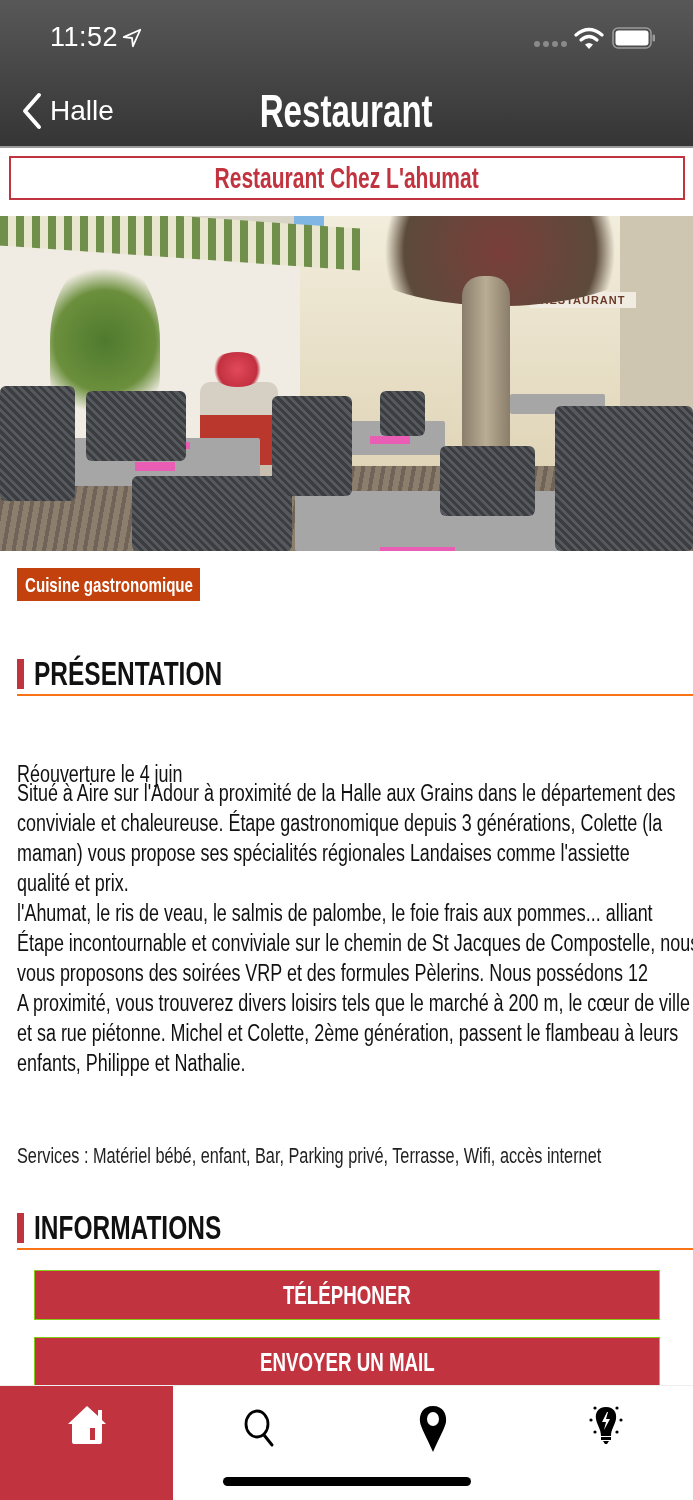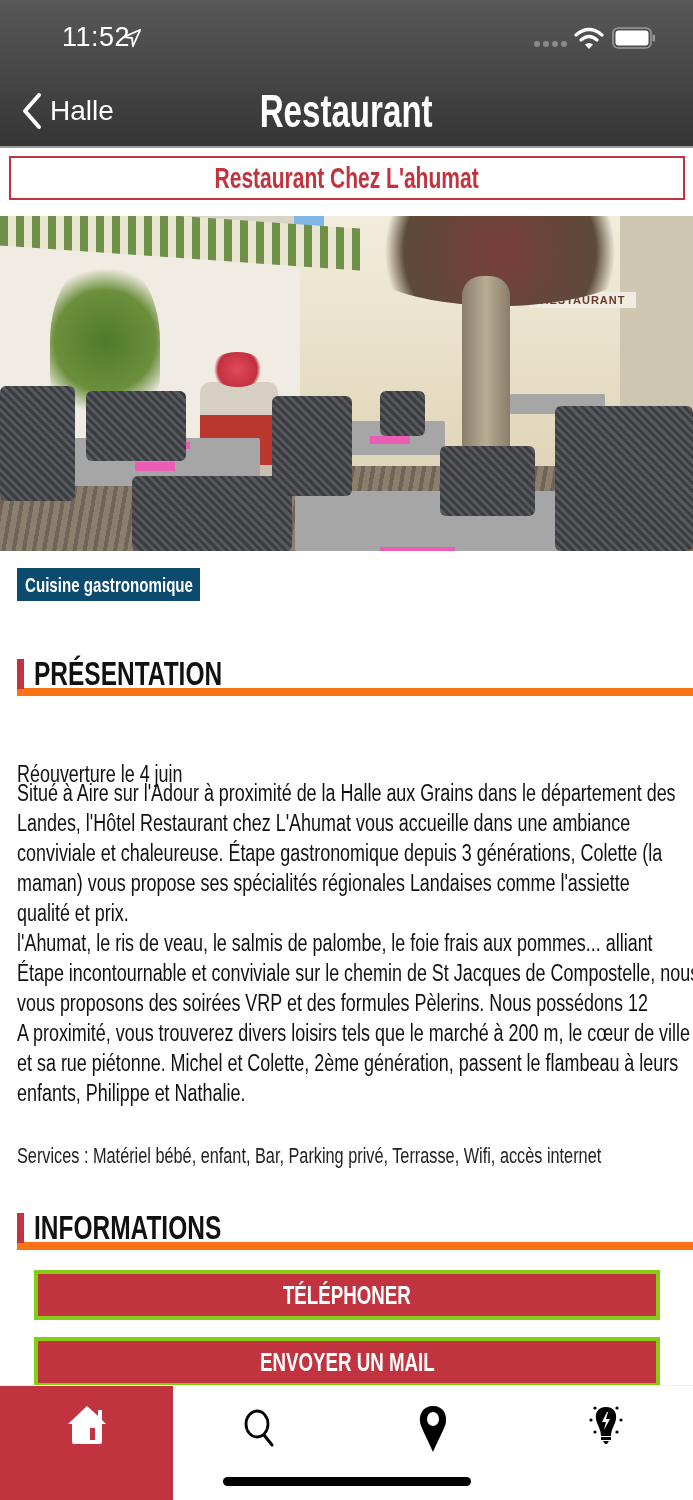--- a/index.html
+++ b/index.html
@@ -5,21 +5,21 @@
   * { box-sizing: border-box; margin: 0; padding: 0; }
   html, body { width: 693px; height: 1500px; overflow: hidden; background: #ffffff; }
   body { position: relative; font-family: "Liberation Sans", "DejaVu Sans", sans-serif; color: #111; }
 
   .cond { display: inline-block; transform-origin: left center; transform: scaleX(0.78); white-space: nowrap; }
   .cond-c { display: inline-block; transform-origin: center center; transform: scaleX(0.78); white-space: nowrap; }
 
   
   .topbar { position: absolute; left: 0; top: 0; width: 693px; height: 148px;
     background: linear-gradient(#585858, #353535); border-bottom: 2px solid #9a9a9a; }
-  .status-time { position: absolute; left: 62px; top: 22px; color: #fff; font-size: 27px; font-weight: 500; letter-spacing: 0.5px; }
+  .status-time { position: absolute; left: 50px; top: 22px; color: #fff; font-size: 27px; font-weight: 500; letter-spacing: 0.5px; }
   .loc-arrow { position: absolute; left: 121px; top: 27px; width: 22px; height: 22px; }
   .signal { position: absolute; left: 534px; top: 41px; display: flex; gap: 3px; }
   .signal span { width: 6px; height: 6px; border-radius: 50%; background: #8a8a8a; }
   .wifi { position: absolute; left: 574px; top: 26px; width: 30px; height: 24px; }
   .battery { position: absolute; left: 612px; top: 27px; width: 44px; height: 22px; }
   .back-btn { position: absolute; left: 20px; top: 90px; display: flex; align-items: center; height: 42px; cursor: pointer; }
   .back-btn svg { width: 24px; height: 38px; }
   .back-label { color: #fff; font-size: 28px; margin-left: 6px; }
   .nav-title { position: absolute; left: 0; width: 693px; top: 84px; text-align: center; color: #fff;
     font-size: 46px; font-weight: 700; }
@@ -46,34 +46,34 @@
   .photo .palm { position: absolute; left: 50px; top: 40px; width: 110px; height: 170px; border-radius: 50% 50% 30% 30%;
     background: radial-gradient(circle, #4f7a2e 0%, #6b8f3c 50%, rgba(107,143,60,0) 72%); }
   .photo .deck { position: absolute; left: 0; top: 250px; width: 693px; height: 85px; background: repeating-linear-gradient(100deg,#8b7e6c 0 6px,#6f6457 6px 10px); }
   .photo .table { position: absolute; background: #a6a6a6; border-radius: 2px; }
   .photo .chair { position: absolute; background: repeating-linear-gradient(45deg,#3b3d40 0 3px,#55585c 3px 6px); border-radius: 6px; }
   .photo .napkin { position: absolute; background: #e95db4; }
   .photo .barrel { position: absolute; left: 200px; top: 166px; width: 78px; height: 110px; background: linear-gradient(#d6cfc3 0 30%, #b9372c 30% 75%, #c8bfb0 75%); border-radius: 10px; }
   .photo .flowers { position: absolute; left: 210px; top: 136px; width: 55px; height: 35px; border-radius: 50%; background: radial-gradient(circle,#e24a5a,#c23040 60%, rgba(0,0,0,0) 72%); }
 
   
-  .tag { position: absolute; left: 17px; top: 568px; height: 33px; width: 183px; background: #0c4a6e;
+  .tag { position: absolute; left: 17px; top: 568px; height: 33px; width: 183px; background: #c2410c;
     display: flex; align-items: center; padding-left: 8px; }
   .tag span { color: #fff; font-size: 21px; font-weight: 700; }
 
   
-  .section-head { position: absolute; left: 17px; width: 676px; height: 42px; border-bottom: 8px solid #f97316; }
+  .section-head { position: absolute; left: 17px; width: 676px; height: 42px; border-bottom: 2px solid #f97316; }
   .section-head .bar { position: absolute; left: 0; top: 5px; width: 7px; height: 30px; background: #c1333f; }
   .section-head .title { position: absolute; left: 17px; top: 0; font-size: 34px; font-weight: 700; color: #111; }
 
   .body-text { position: absolute; left: 17px; width: 670px; font-size: 23px; line-height: 30px; color: #111; }
   .body-text .line { display: block; height: 30px; }
   .services { position: absolute; left: 17px; top: 1143px; font-size: 22px; color: #222; }
 
-  .action-btn { position: absolute; left: 34px; width: 626px; height: 50px; background: #c1333f; border: 4px solid #84cc16;
+  .action-btn { position: absolute; left: 34px; width: 626px; height: 50px; background: #c1333f; border: 1px solid #84cc16;
     display: flex; align-items: center; justify-content: center; cursor: pointer; }
   .action-btn span { color: #fff; font-size: 26px; font-weight: 700; }
 
   
   .tabbar { position: absolute; left: 0; top: 1385px; width: 693px; height: 115px; background: #fff; border-top: 1px solid #eee; }
   .tab { position: absolute; top: 0; width: 173px; height: 115px; display: flex; justify-content: center; cursor: pointer; }
   .tab svg { margin-top: 16px; width: 46px; height: 52px; }
   .tab.active { background: #c1333f; }
   .home-indicator { position: absolute; left: 223px; top: 1477px; width: 248px; height: 9px; border-radius: 5px; background: #000; }
 </style>
@@ -155,21 +155,20 @@
   <div class="bar"></div>
   <span class="title cond" style="transform: scaleX(0.72);">PRÉSENTATION</span>
 </div>
 
 <div class="body-text" style="top:759px;">
   <span class="line"><span class="cond">Réouverture le 4 juin</span></span>
 </div>
 
 <div class="body-text" style="top:778px;">
   <span class="line"><span class="cond">Situé à Aire sur l'Adour à proximité de la Halle aux Grains dans le département des</span></span>
-  <span class="line"><span class="cond">Landes, l'Hôtel Restaurant chez L'Ahumat vous accueille dans une ambiance</span></span>
   <span class="line"><span class="cond">conviviale et chaleureuse. Étape gastronomique depuis 3 générations, Colette (la</span></span>
   <span class="line"><span class="cond">maman) vous propose ses spécialités régionales Landaises comme l'assiette</span></span>
   <span class="line"><span class="cond">qualité et prix.</span></span>
   <span class="line"><span class="cond">l'Ahumat, le ris de veau, le salmis de palombe, le foie frais aux pommes... alliant</span></span>
   <span class="line"><span class="cond">Étape incontournable et conviviale sur le chemin de St Jacques de Compostelle, nous</span></span>
   <span class="line"><span class="cond">vous proposons des soirées VRP et des formules Pèlerins. Nous possédons 12</span></span>
   <span class="line"><span class="cond">A proximité, vous trouverez divers loisirs tels que le marché à 200 m, le cœur de ville</span></span>
   <span class="line"><span class="cond">et sa rue piétonne. Michel et Colette, 2ème génération, passent le flambeau à leurs</span></span>
   <span class="line"><span class="cond">enfants, Philippe et Nathalie.</span></span>
 </div>

